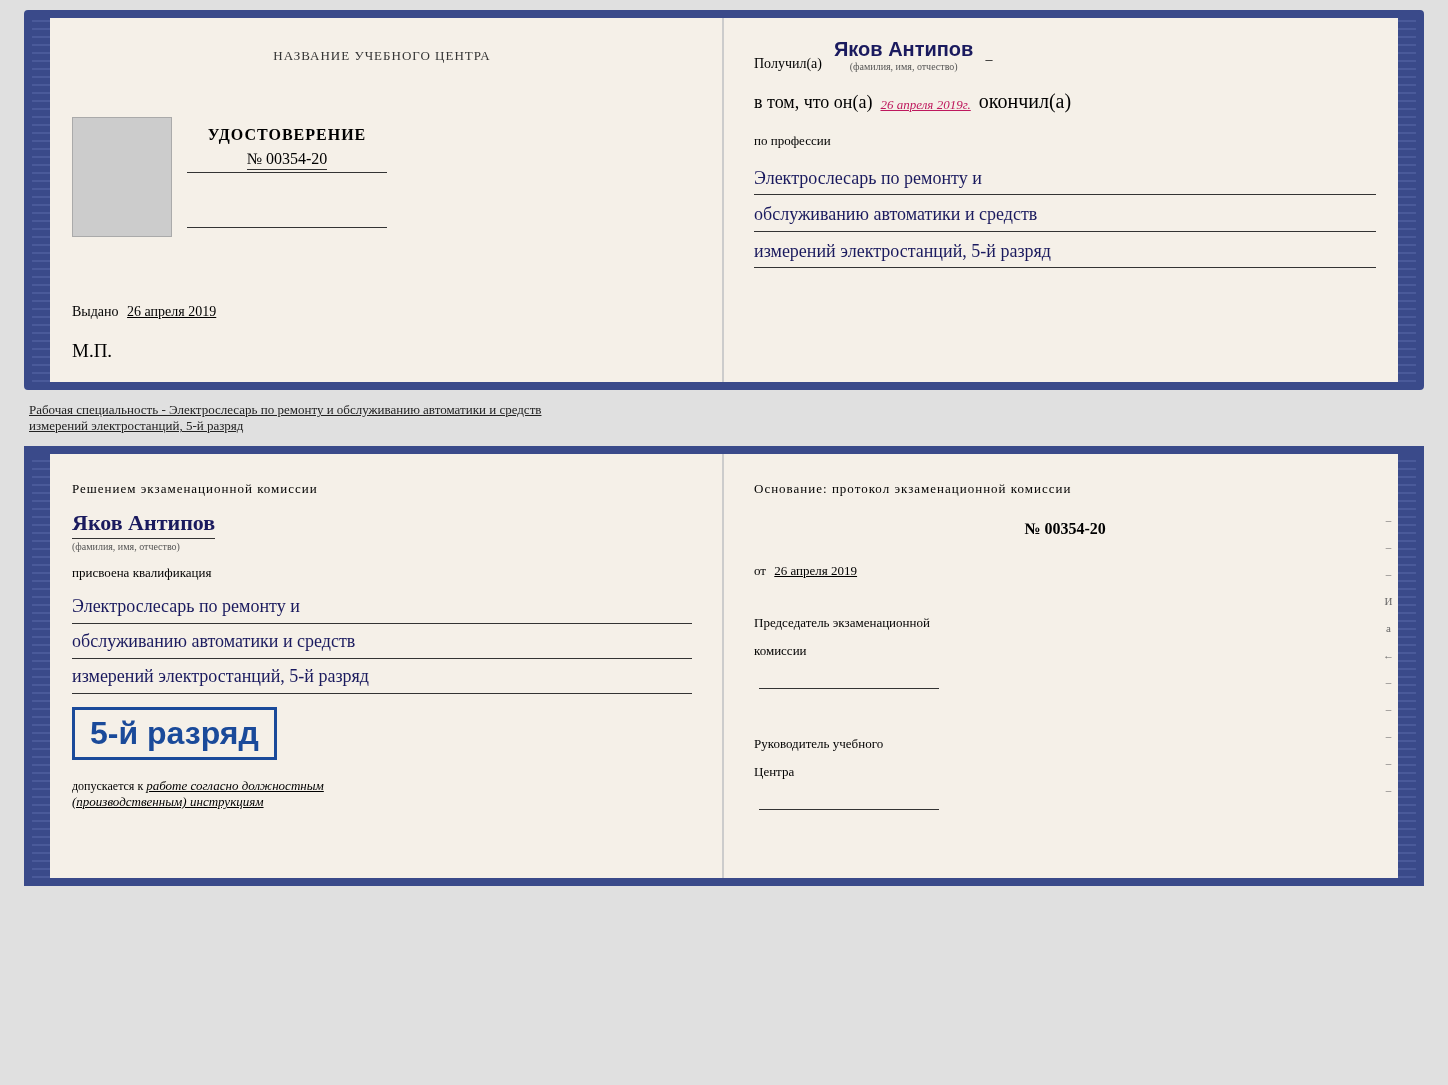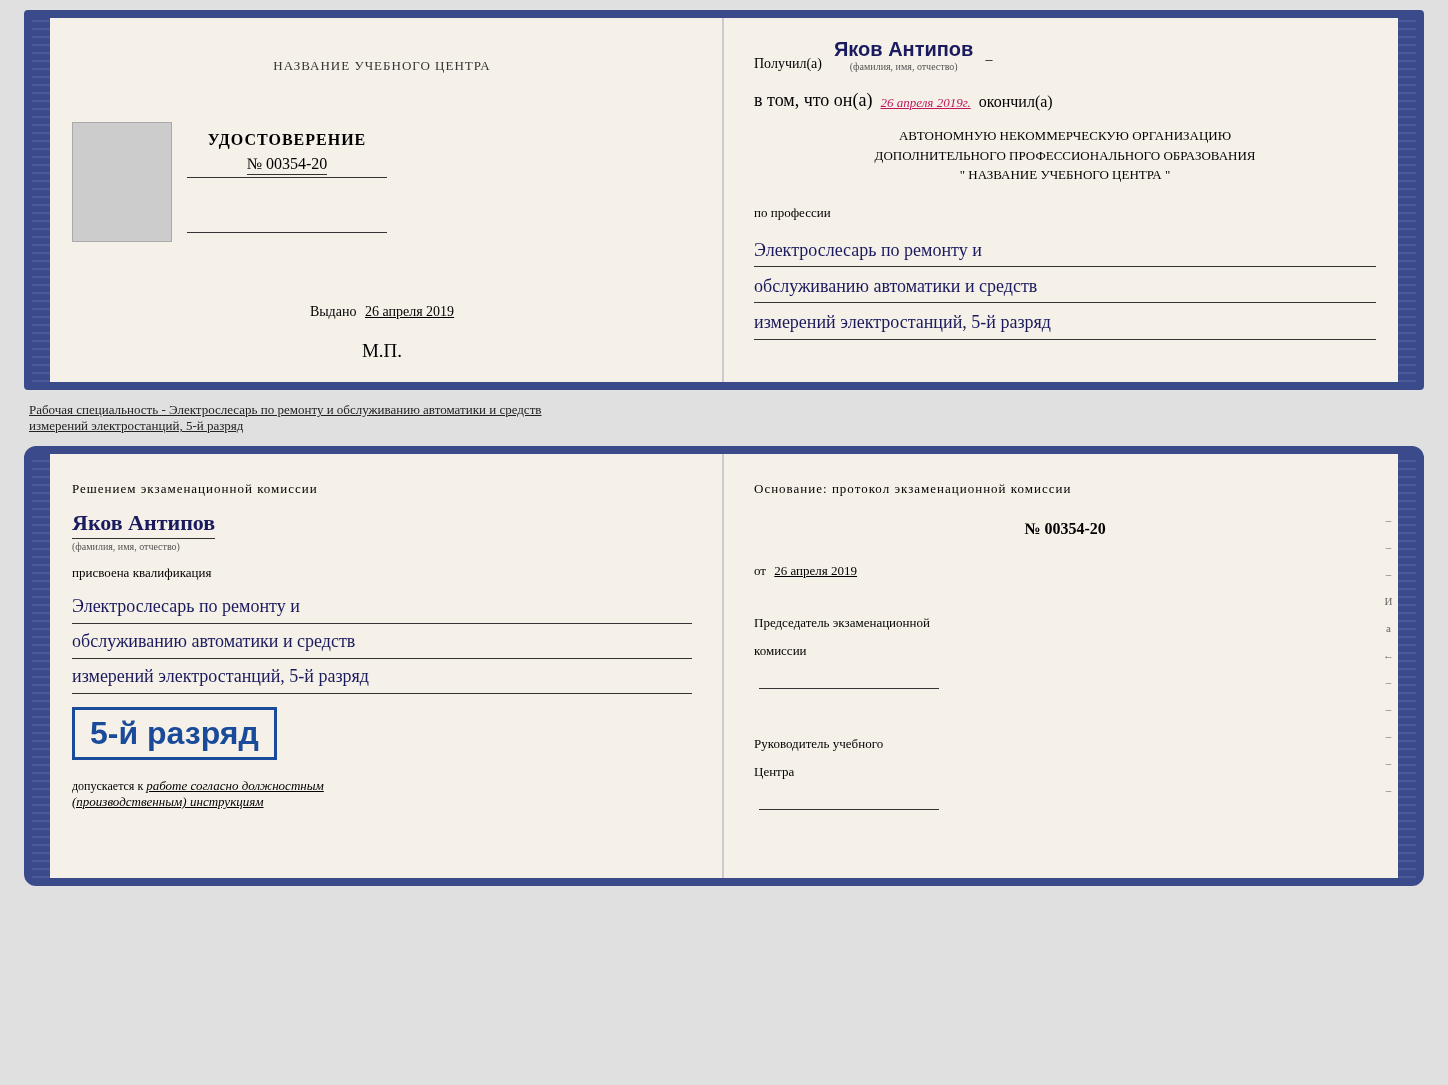--- a/index.html
+++ b/index.html
@@ -76,21 +76,20 @@
       gap: 10px;
       font-size: 14px;
     }
 
     .center-title {
       text-align: center;
       font-size: 13px;
       font-weight: normal;
       letter-spacing: 1px;
       color: #333;
-      margin-top: 10px;
     }
 
     .photo-placeholder {
       width: 100px;
       height: 120px;
       background: #ccc;
       border: 1px solid #aaa;
       margin: 20px 0;
     }
 
@@ -183,21 +182,21 @@
     .middle-text span {
       text-decoration: underline;
     }
 
     
     .book-bottom {
       display: flex;
       width: 100%;
       background: #f5f0e8;
       border: 8px solid #3a4a8a;
-      border-radius: 12px;
+      border-radius: 0;
       min-height: 440px;
       position: relative;
     }
 
     .book-bottom-left {
       width: 50%;
       padding: 25px 30px 20px 40px;
       border-right: 2px solid #ccc;
       display: flex;
       flex-direction: column;
@@ -315,21 +314,21 @@
         <div class="photo-placeholder"></div>
         <div class="cert-number-section">
           <div class="cert-title">УДОСТОВЕРЕНИЕ</div>
           <div style="border-bottom:1px solid #333; padding-bottom:4px; margin-top:6px;">
             <span class="cert-number">№ 00354-20</span>
           </div>
           <div style="height:40px; border-bottom:1px solid #333; margin-top:15px; width:200px;"></div>
         </div>
       </div>
 
-      <div style="width:100%; margin-top:15px;text-align:center;">
+      <div style="width:100%; margin-top:15px;">
         <div class="issued-section">
           <span>Выдано</span>
           <span style="text-decoration:underline; margin-left:5px;">26 апреля 2019</span>
         </div>
         <div class="stamp-section">
           <span>М.П.</span>
         </div>
       </div>
     </div>
 
@@ -339,28 +338,23 @@
         <div style="display:flex; flex-direction:column; align-items:center;">
           <span class="recipient-name">Яков Антипов</span>
           <span class="small-label">(фамилия, имя, отчество)</span>
         </div>
         <span style="margin-bottom:4px;">–</span>
       </div>
 
       <div style="display:flex; align-items:flex-end; gap:8px; margin-top:8px;">
         <span style="font-size:18px;">в том, что он(а)</span>
         <span class="date-handwritten">26 апреля 2019г.</span>
-        <span style="font-size:16px;">окончил(а)</span>
-      </div>
-
-      <div class="org-block">
-        <p>АВТОНОМНУЮ НЕКОММЕРЧЕСКУЮ ОРГАНИЗАЦИЮ</p>
-        <p>ДОПОЛНИТЕЛЬНОГО ПРОФЕССИОНАЛЬНОГО ОБРАЗОВАНИЯ</p>
-        <p>"  НАЗВАНИЕ УЧЕБНОГО ЦЕНТРА  "</p>
-      </div>
+        <span style="font-size:20px;">окончил(а)</span>
+      </div>
+
 
       <div class="profession-label">по профессии</div>
       <div>
         <div class="profession-handwritten">Электрослесарь по ремонту и</div>
         <div class="profession-handwritten">обслуживанию автоматики и средств</div>
         <div class="profession-handwritten">измерений электростанций, 5-й разряд</div>
       </div>
     </div>
 
     <div class="book-spine-right"></div>

